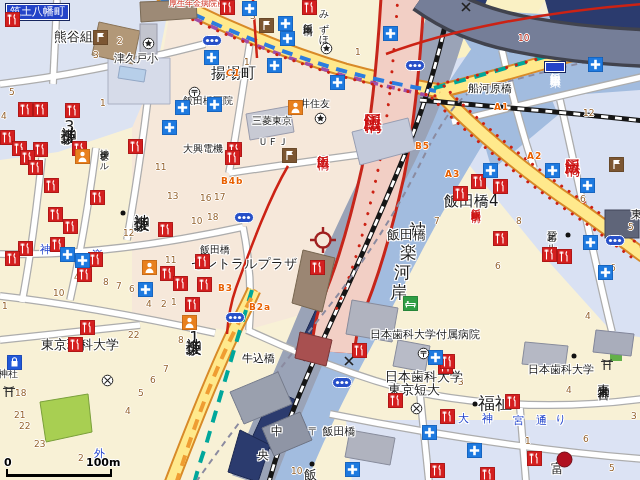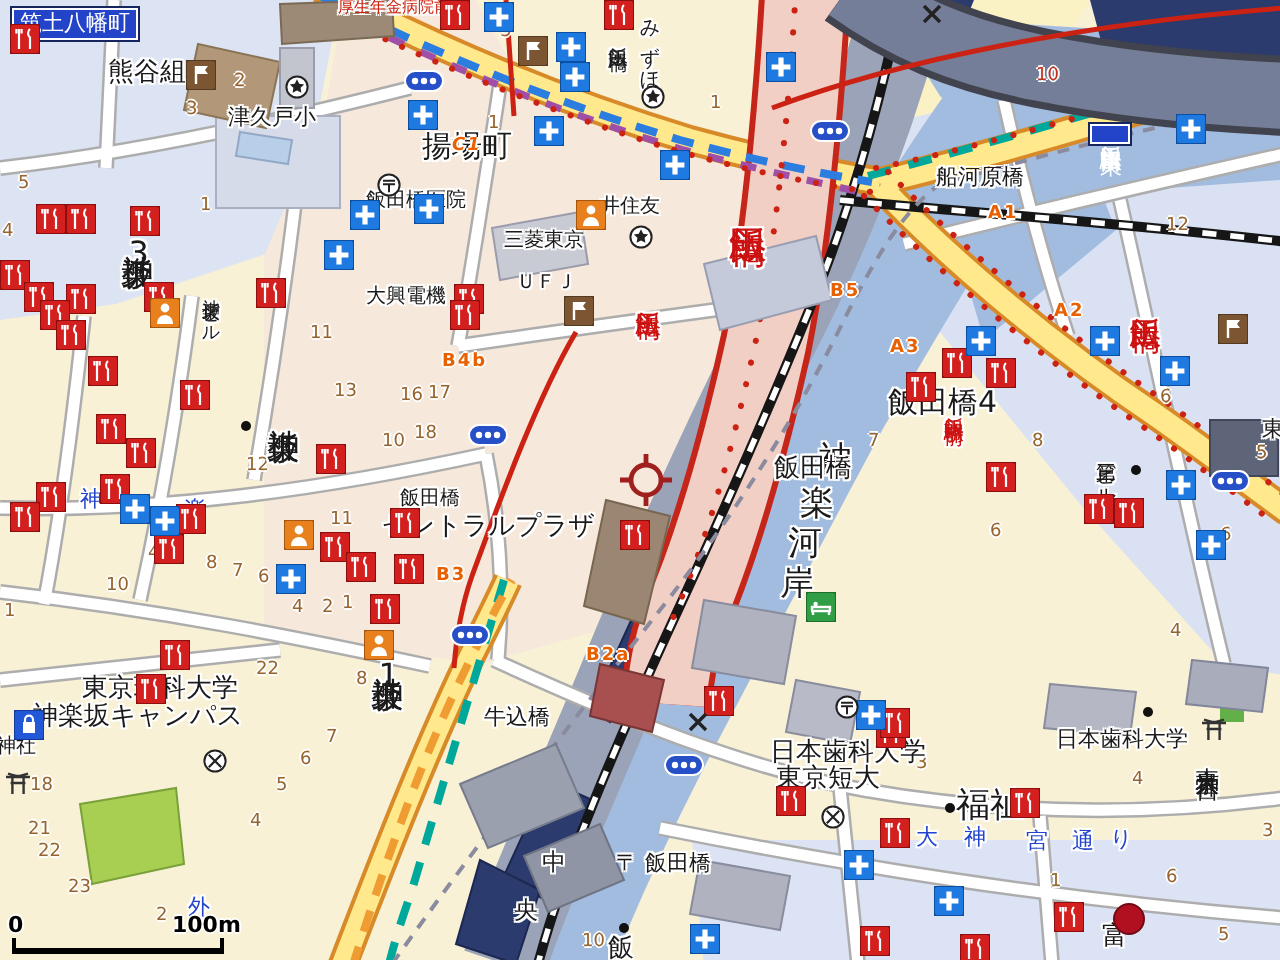--- a/index.html
+++ b/index.html
@@ -221,43 +221,43 @@
       <div class="lbl b" style="left: 444px; top: 194px; font-size: 15px;">飯田橋4</div>
       <div class="lbl v" style="left: 470px; top: 201px; font-size: 10px; color: rgb(204, 17, 17);">飯田橋駅前</div>
       <div class="lbl v" style="left: 546px; top: 223px; font-size: 10px;">第三ビル</div>
       <div class="lbl v b" style="left: 564px; top: 146px; font-size: 16px; color: rgb(204, 17, 17);">飯田橋</div>
       <div class="lbl v plate" style="left: 545px; top: 62px; font-size: 11px;">飯田橋駅東口</div>
       <div class="lbl" style="left: 468px; top: 83px; font-size: 11px;">船河原橋</div>
       <div class="lbl" style="left: 242px; top: 353px; font-size: 11px;">牛込橋</div>
       <div class="lbl" style="left: 94px; top: 448px; font-size: 11px; color: rgb(34, 68, 204);">外</div>
       <div class="lbl v b" style="left: 185px; top: 325px; font-size: 16px;">神楽坂1</div>
       <div class="lbl" style="left: 41px; top: 338px; font-size: 13px;">東京理科大学</div>
-      <div class="lbl" style="left: 16px; top: 352px; font-size: 13px;">神楽坂キャンパス</div>
       <div class="lbl" style="left: -2px; top: 369px; font-size: 10px;">神社</div>
       <div class="lbl" style="left: 271px; top: 425px; font-size: 12px;">中</div>
       <div class="lbl" style="left: 257px; top: 449px; font-size: 12px;">央</div>
       <div class="lbl" style="left: 308px; top: 426px; font-size: 11px;">〒 飯田橋</div>
       <div class="lbl" style="left: 304px; top: 468px; font-size: 13px;">飯</div>
+      <div class="lbl" style="left: 370px; top: 329px; font-size: 11px;">日本歯科大学付属病院</div>
       <div class="lbl" style="left: 385px; top: 370px; font-size: 13px;">日本歯科大学</div>
       <div class="lbl" style="left: 388px; top: 383px; font-size: 13px;">東京短大</div>
       <div class="lbl" style="left: 478px; top: 395px; font-size: 17px;">福祉</div>
       <div class="lbl" style="left: 528px; top: 364px; font-size: 11px;">日本歯科大学</div>
       <div class="lbl v" style="left: 597px; top: 374px; font-size: 12px;">東京大神宮</div>
       <div class="lbl" style="left: 458px; top: 413px; font-size: 11px; color: rgb(34, 68, 204);">大</div>
       <div class="lbl" style="left: 482px; top: 413px; font-size: 11px; color: rgb(34, 68, 204);">神</div>
       <div class="lbl" style="left: 513px; top: 415px; font-size: 11px; color: rgb(34, 68, 204);">宮</div>
       <div class="lbl" style="left: 536px; top: 415px; font-size: 11px; color: rgb(34, 68, 204);">通</div>
       <div class="lbl" style="left: 555px; top: 414px; font-size: 11px; color: rgb(34, 68, 204);">り</div>
       <div class="lbl" style="left: 614px; top: 299px; font-size: 11px; margin-left: 36px;">東日</div>
       <div class="lbl" style="left: 631px; top: 209px; font-size: 11px;">東</div>
       <div class="lbl" style="left: 551px; top: 462px; font-size: 13px;">富</div>
       <div class="xt" style="left: 226px; top: 68px; font-style: italic;">C1</div>
       <div class="xt" style="left: 221px; top: 176px;">B4b</div>
       <div class="xt" style="left: 218px; top: 283px;">B3</div>
-      <div class="xt" style="left: 249px; top: 323px; margin-left: 44px;">B2a</div>
+      <div class="xt" style="left: 249px; top: 302px;">B2a</div>
       <div class="xt" style="left: 415px; top: 141px;">B5</div>
       <div class="xt" style="left: 494px; top: 102px;">A1</div>
       <div class="xt" style="left: 527px; top: 151px;">A2</div>
       <div class="xt" style="left: 445px; top: 169px;">A3</div>
       <div class="num" style="left: 93px; top: 50px;">3</div>
       <div class="num" style="left: 117px; top: 36px;">2</div>
       <div class="num" style="left: 9px; top: 87px;">5</div>
       <div class="num" style="left: 100px; top: 98px;">1</div>
       <div class="num" style="left: 1px; top: 111px;">4</div>
       <div class="num" style="left: 250px; top: 11px;">3</div>

